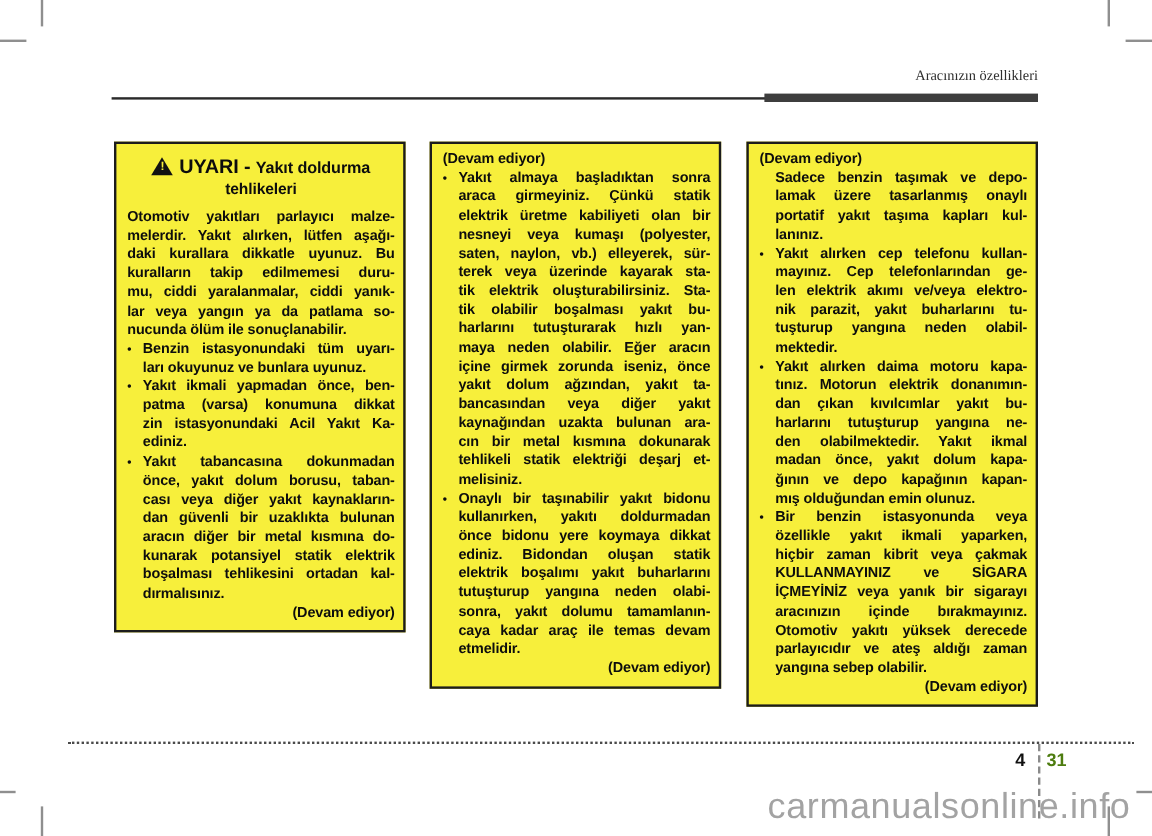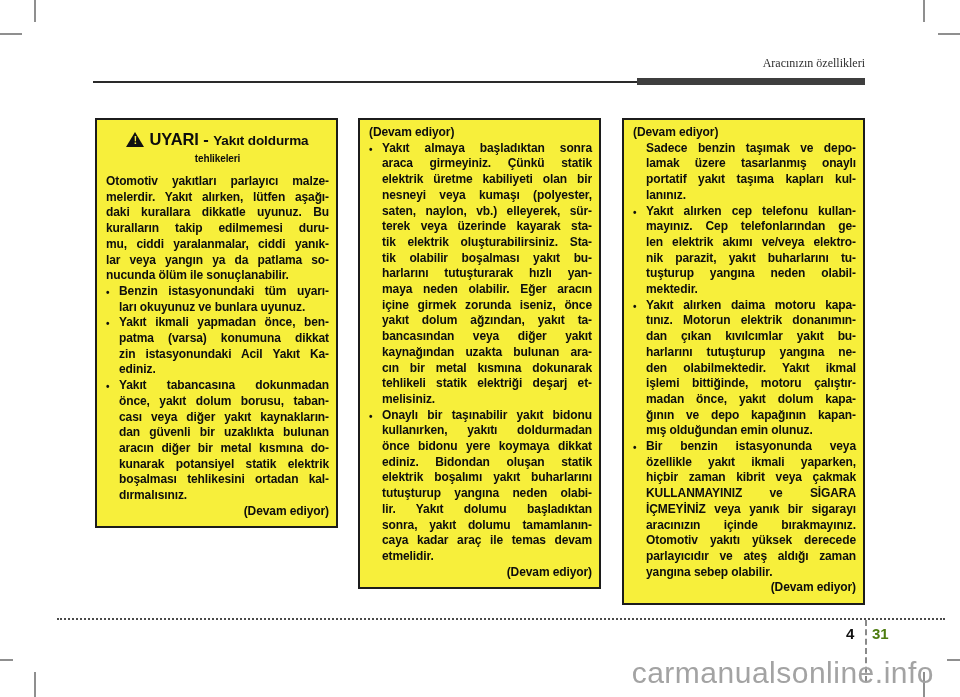--- a/index.html
+++ b/index.html
@@ -28,21 +28,21 @@
     background:var(--box-fill,#f7ef3b);border:2px solid var(--box-border,#1c1c1c);
     padding:5px 7px 7px 9px;color:#0d0d0d;font-weight:700;
     font-size:12px;line-height:15.7px;letter-spacing:-0.1px;}
   .wbox-1{left:95px;}
   .wbox-2{left:358px;}
   .wbox-3{left:622px;}
 
   .wtitle{text-align:center;margin:5px 0 6px 0;line-height:18px;}
   .wtitle-l1{font-size:13.5px;}
   .wtitle-strong{font-size:16.5px;margin-top:7px;}
-  .wtitle-l2{font-size:10px;}
+  .wtitle-l2{font-size:13px;}
   .warn-tri{position:relative;display:inline-block;width:0;height:0;
     border-left:9px solid transparent;border-right:9px solid transparent;
     border-bottom:15px solid #111;margin-right:5px;vertical-align:-2px;}
   .warn-ex{position:absolute;left:-2px;top:3px;width:4px;
     color:var(--box-fill,#f7ef3b);font-size:10px;line-height:11px;font-weight:700;}
 
   .p{margin:0;}
   .indent-p{margin:0;padding-left:13px;}
   .bullet{display:flex;margin:0;}
   .bmark{flex:0 0 13px;width:13px;font-size:10px;padding-top:1px;}
@@ -52,21 +52,21 @@
   .cont-left{text-align:left;}
   .cont-right{text-align:right;}
 
   
   .dotline{position:absolute;left:57px;top:618px;width:888px;height:0;
     border-top:2px dotted #4a4a4a;}
   .chapter-num{position:absolute;left:846px;top:625px;font-size:15px;font-weight:700;color:#111;}
   .pagenum-divider{position:absolute;left:865px;top:620px;height:62px;width:0;
     border-left:2px dashed #8a8a8a;}
   .page-num{position:absolute;left:872px;top:625px;font-size:15px;font-weight:700;color:#4d7c0f;}
-  .watermark{position:absolute;right:26px;top:656px;font-size:30px;font-weight:400;
+  .watermark{position:absolute;right:18px;top:656px;font-size:30px;font-weight:400;
     color:#a3a3a3;letter-spacing:0.5px;}
 </style>
 </head>
 <body>
 
 <div class="crop tl-v"></div>
 <div class="crop tl-h"></div>
 <div class="crop tr-v"></div>
 <div class="crop tr-h"></div>
 <div class="crop bl-h"></div>
@@ -150,21 +150,20 @@
       </div>
       <div class="bullet">
         <span class="bmark">•</span>
         <div class="btext">
           <div class="tline">Onaylı bir taşınabilir yakıt bidonu</div>
           <div class="tline">kullanırken, yakıtı doldurmadan</div>
           <div class="tline">önce bidonu yere koymaya dikkat</div>
           <div class="tline">ediniz. Bidondan oluşan statik</div>
           <div class="tline">elektrik boşalımı yakıt buharlarını</div>
           <div class="tline">tutuşturup yangına neden olabi-</div>
-          <div class="tline">lir. Yakıt dolumu başladıktan</div>
           <div class="tline">sonra, yakıt dolumu tamamlanın-</div>
           <div class="tline">caya kadar araç ile temas devam</div>
           <div class="tline tline-last">etmelidir.</div>
         </div>
       </div>
       <div class="cont-right">(Devam ediyor)</div>
     </div>
     <div class="wbox wbox-3">
       <div class="cont-left">(Devam ediyor)</div>
       <div class="indent-p">
@@ -185,21 +184,20 @@
         </div>
       </div>
       <div class="bullet">
         <span class="bmark">•</span>
         <div class="btext">
           <div class="tline">Yakıt alırken daima motoru kapa-</div>
           <div class="tline">tınız. Motorun elektrik donanımın-</div>
           <div class="tline">dan çıkan kıvılcımlar yakıt bu-</div>
           <div class="tline">harlarını tutuşturup yangına ne-</div>
           <div class="tline">den olabilmektedir. Yakıt ikmal</div>
-          <div class="tline">işlemi bittiğinde, motoru çalıştır-</div>
           <div class="tline">madan önce, yakıt dolum kapa-</div>
           <div class="tline">ğının ve depo kapağının kapan-</div>
           <div class="tline tline-last">mış olduğundan emin olunuz.</div>
         </div>
       </div>
       <div class="bullet">
         <span class="bmark">•</span>
         <div class="btext">
           <div class="tline">Bir benzin istasyonunda veya</div>
           <div class="tline">özellikle yakıt ikmali yaparken,</div>

